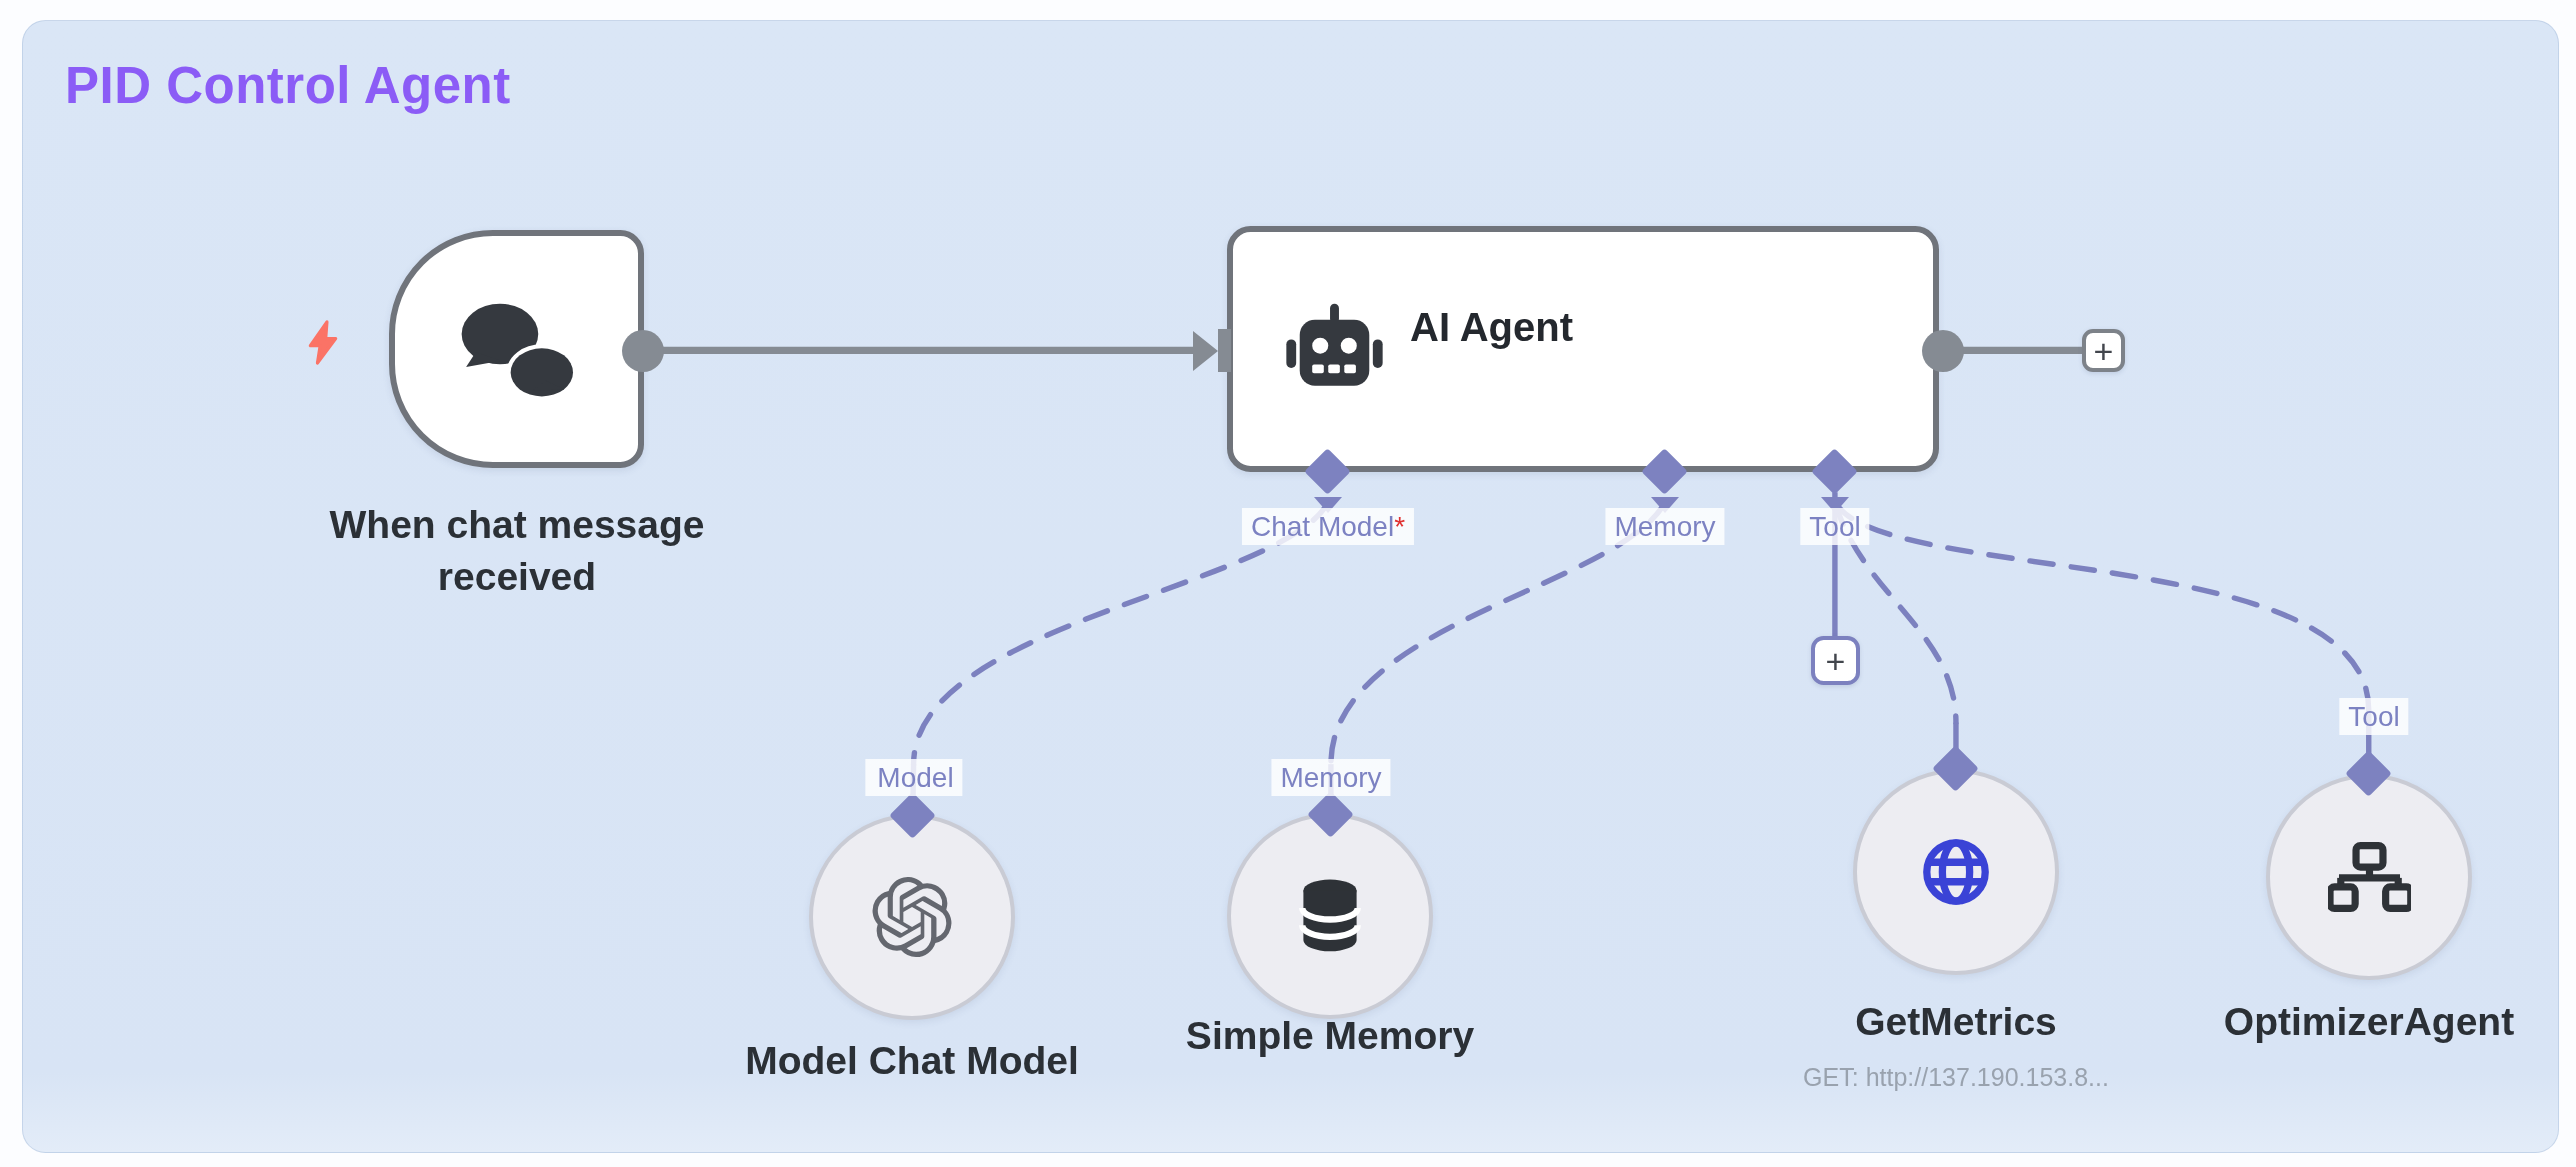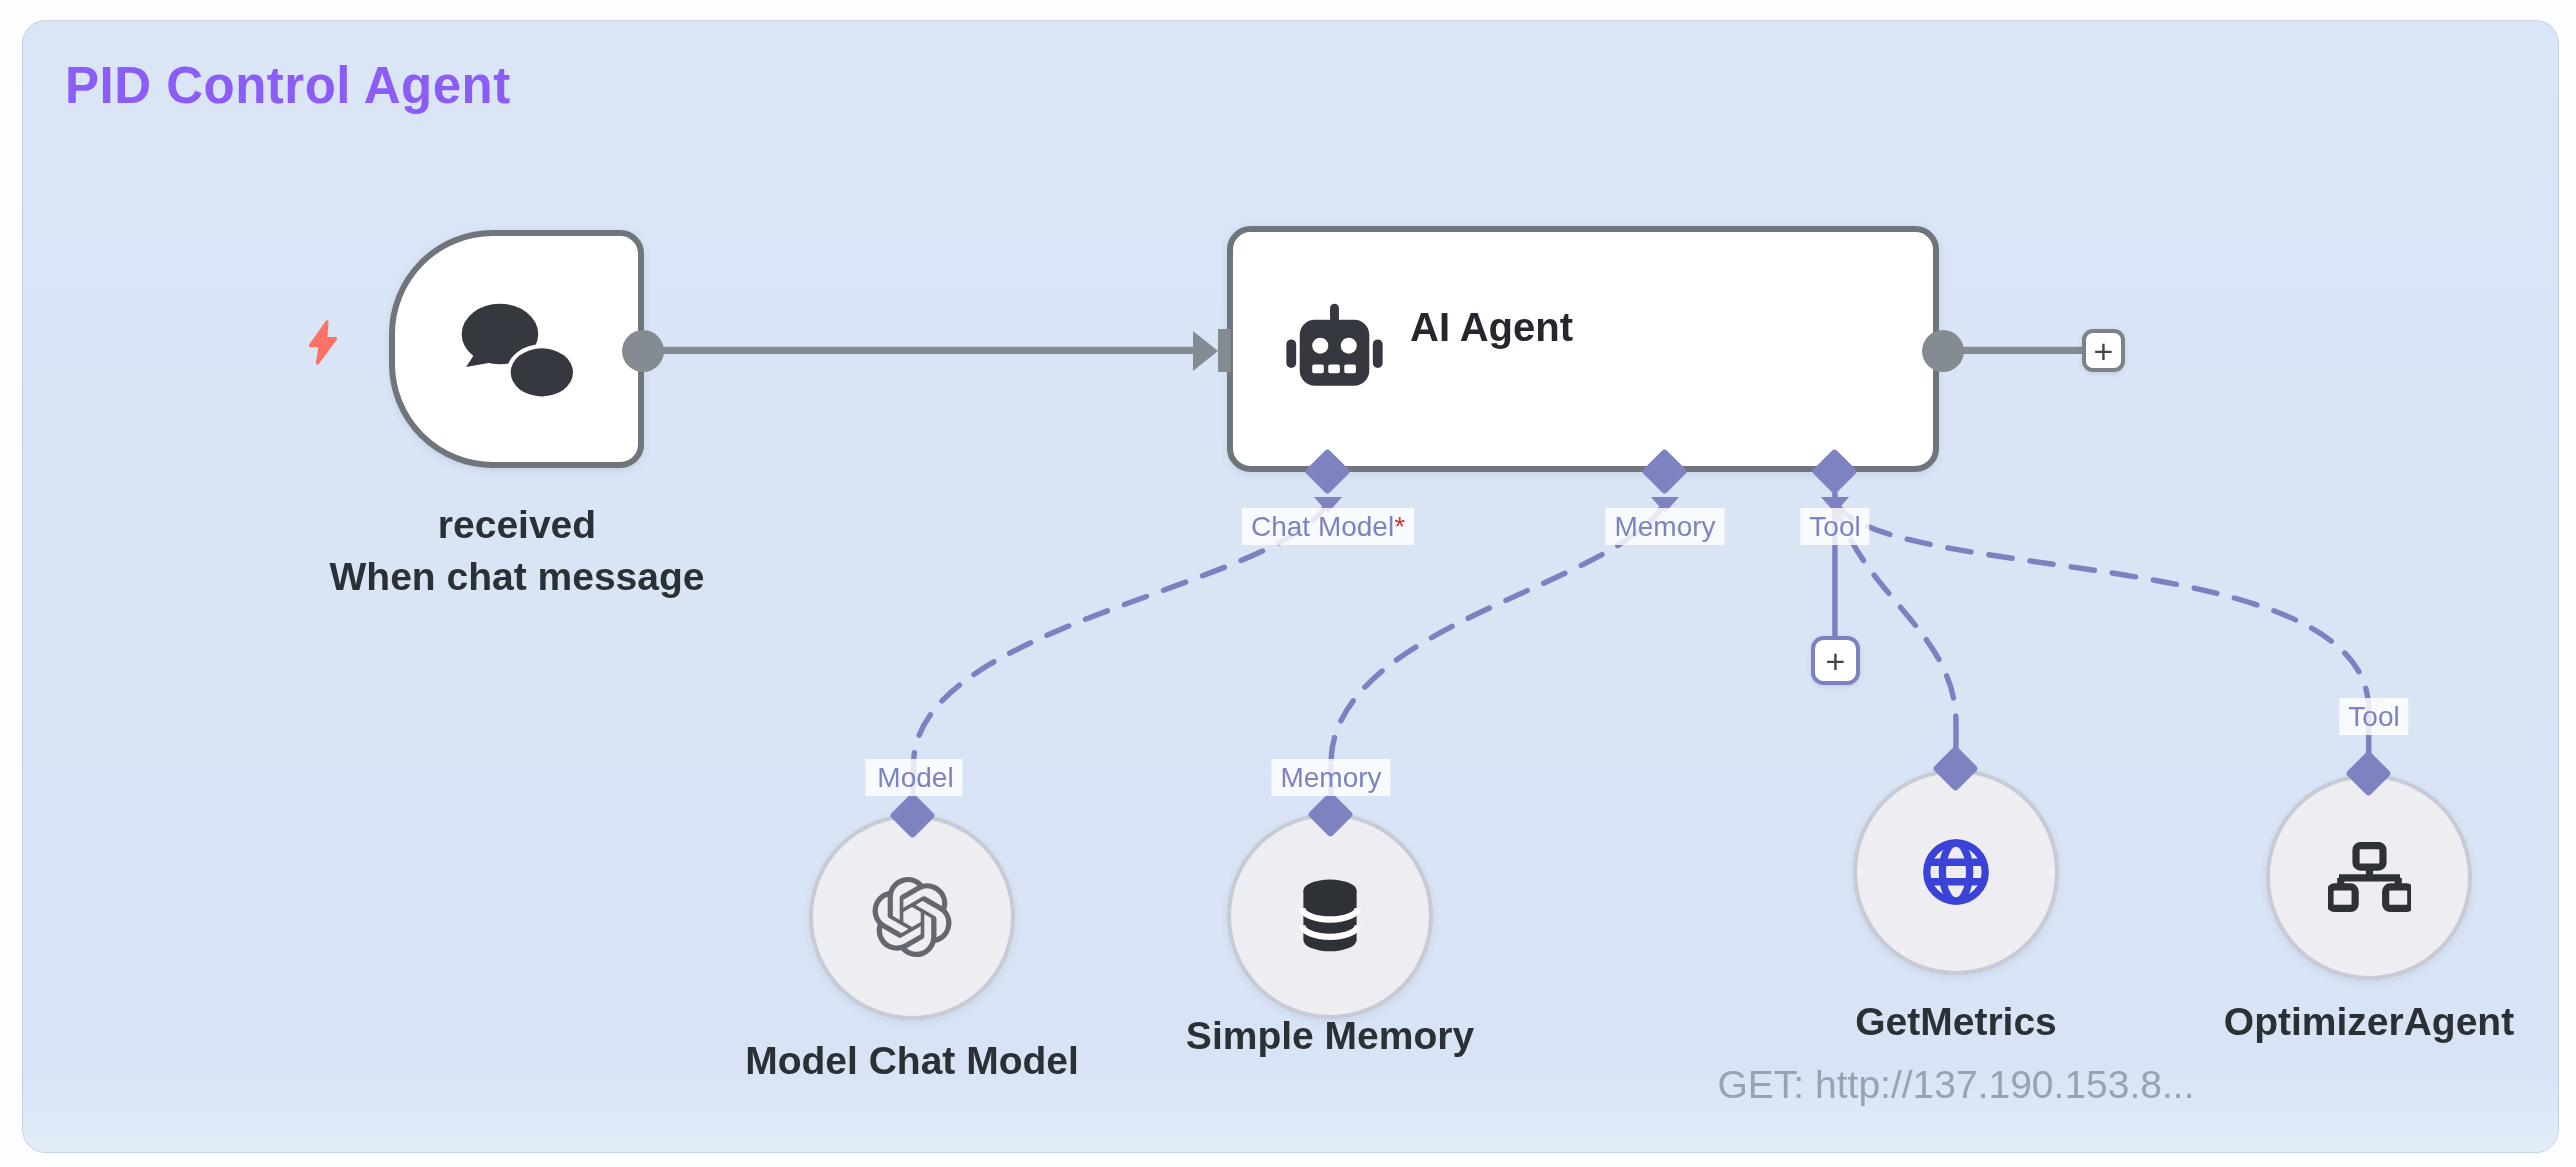--- a/index.html
+++ b/index.html
@@ -81,21 +81,21 @@
     background:#ededf2;border:4.5px solid #c9cbd4;box-sizing:border-box;
     display:flex;align-items:center;justify-content:center;
     box-shadow:0 2.7px 7.2px rgba(70,90,130,.10);
   }
   .node-label{
     transform:translateX(-50%);text-align:center;z-index:3;
     font-size:39px;font-weight:600;color:#2b3036;line-height:52px;white-space:nowrap;
   }
   .sub-label-gray{
     transform:translateX(-50%);text-align:center;z-index:3;position:absolute;
-    font-size:39px;font-weight:400;color:#99a2ae;white-space:nowrap;
+    font-size:25px;font-weight:400;color:#99a2ae;white-space:nowrap;
   }
   .bolt{left:304px;top:320px;z-index:2;}
 </style>
 </head>
 <body>
 
 <div class="canvas-panel"></div>
 <div class="page-title">PID Control Agent</div>
 
 <svg class="wires" width="2576" height="1167" viewBox="0 0 2851 1292">
@@ -147,22 +147,22 @@
     <ellipse cx="104" cy="79" rx="35" ry="27"></ellipse>
     <path d="M108 88 L129 98 L93 100 Z"></path>
   </g>
   <g fill="#35393f">
     <ellipse cx="104" cy="79" rx="35" ry="27"></ellipse>
     <path d="M108 88 L129 98 L93 100 Z"></path>
   </g>
 </svg>
 <div class="port-dot" style="left:622px;top:330px;"></div>
 <div class="node-label" style="left:517px;top:499px;">
+  <div>When chat message</div>
   <div>received</div>
-  <div>When chat message</div>
 </div>
 
 <div class="node agent-node"></div>
 <div class="in-arrow"></div>
 <div class="in-bar"></div>
 <svg class="icon-abs" style="left:1281px;top:302px;" width="107" height="98" viewBox="0 0 120 106">
   <g fill="#35393f">
     <rect x="55" y="0" width="10" height="22" rx="5"></rect>
     <rect x="21" y="18" width="78" height="74" rx="17"></rect>
     <rect x="6" y="40" width="11" height="32" rx="5.5"></rect>

